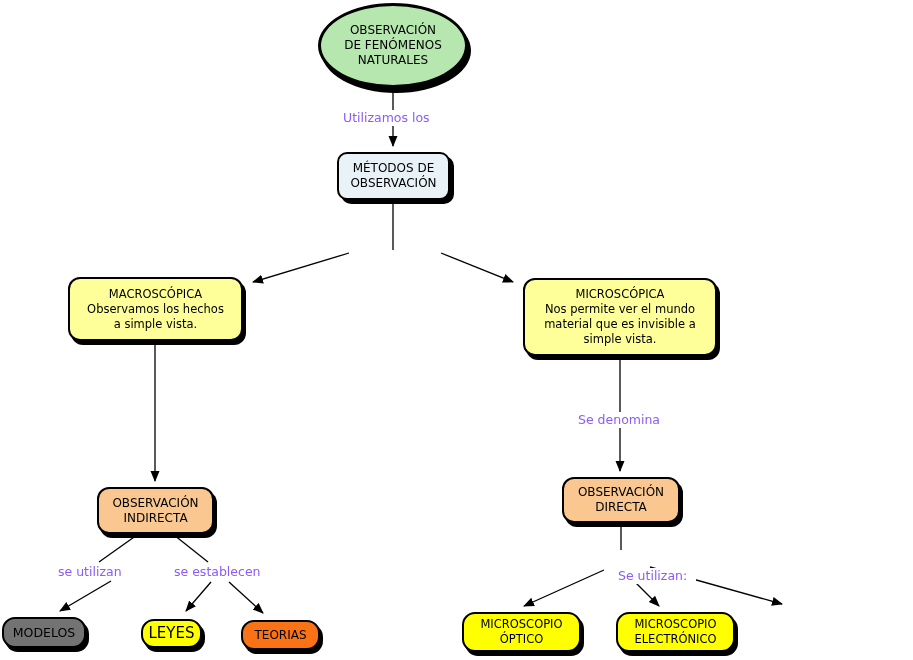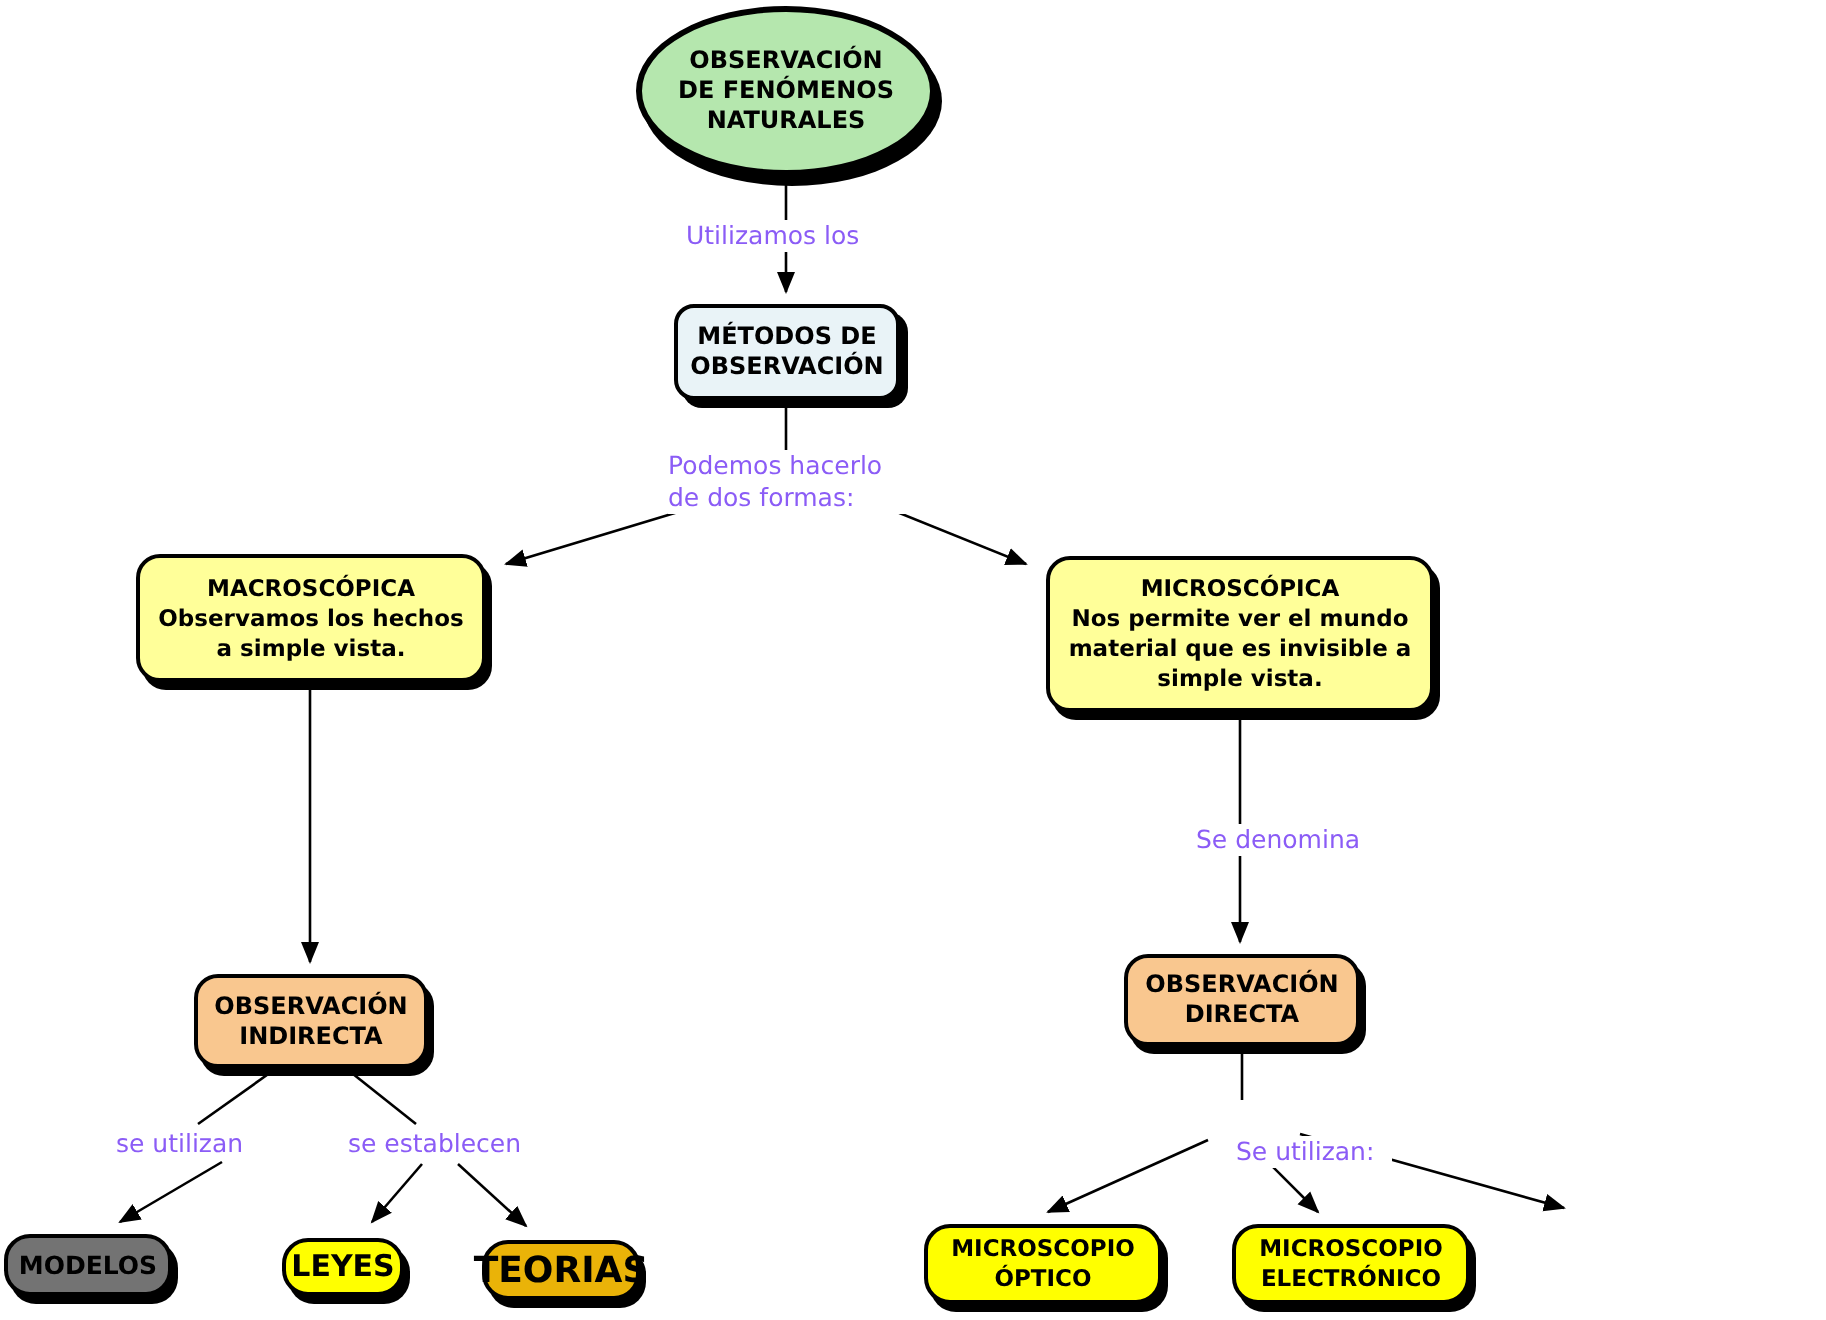--- a/index.html
+++ b/index.html
@@ -22,21 +22,21 @@
     z-index: 1;
   }
   .node {
     position: absolute;
     z-index: 3;
     display: flex;
     align-items: center;
     justify-content: center;
     text-align: center;
     white-space: pre-line;
-    font-weight: bold;
+    font-weight: normal;
     font-size: 11.5px;
     line-height: 15px;
     color: #000000;
     border: 2px solid #000000;
     box-sizing: border-box;
     box-shadow: 3px 4px 0 #000000;
     border-radius: 12px;
     padding: 2px 4px;
   }
   .node.ellipse {
@@ -111,36 +111,34 @@
   <div class="node" style="left: 97px; top: 487px; width: 117px; height: 47px; font-size: 12px; background: rgb(249, 199, 143);">OBSERVACIÓN
 INDIRECTA</div>
 
   <div class="node" style="left: 562px; top: 477px; width: 118px; height: 46px; font-size: 12px; background: rgb(249, 199, 143);">OBSERVACIÓN
 DIRECTA</div>
 
   <div class="node leaf" style="left: 2px; top: 617px; width: 84px; height: 31px; font-size: 12.5px; background: #737373;">MODELOS</div>
 
   <div class="node leaf" style="left: 141px; top: 619px; width: 61px; height: 29px; font-size: 15px; background: rgb(255, 255, 0);">LEYES</div>
 
-  <div class="node leaf" style="left: 241px; top: 620px; width: 79px; height: 30px; font-size: 18px; background: #eab308;">TEORIAS</div>
+  <div class="node leaf" style="left: 241px; top: 620px; width: 79px; height: 30px; font-size: 12px; background: #f97316;">TEORIAS</div>
 
   <div class="node leaf" style="left: 462px; top: 612px; width: 119px; height: 40px; background: rgb(255, 255, 0);">MICROSCOPIO
 ÓPTICO</div>
 
   <div class="node leaf" style="left: 616px; top: 612px; width: 119px; height: 40px; background: rgb(255, 255, 0);">MICROSCOPIO
 ELECTRÓNICO</div>
 
 
   <div class="edge-label" style="left:343px; top:110px; width:100px;">Utilizamos los</div>
 
-  <div class="edge-label" style="left:334px; top:225px; width:120px;">Podemos hacerlo
-de dos formas:</div>
 
 
   <div class="edge-label" style="left:58px; top:564px; width:76px;">se utilizan</div>
 
   <div class="edge-label" style="left:174px; top:564px; width:94px;">se establecen</div>
 
-  <div class="edge-label" style="left:578px; top:412px; width:86px;margin-left:20px;">Se denomina</div>
+  <div class="edge-label" style="left:578px; top:412px; width:86px;">Se denomina</div>
 
   <div class="edge-label" style="left:582px; top:568px; width:78px;margin-left:36px;">Se utilizan:</div>
 
 </div>
 
 </body></html>

